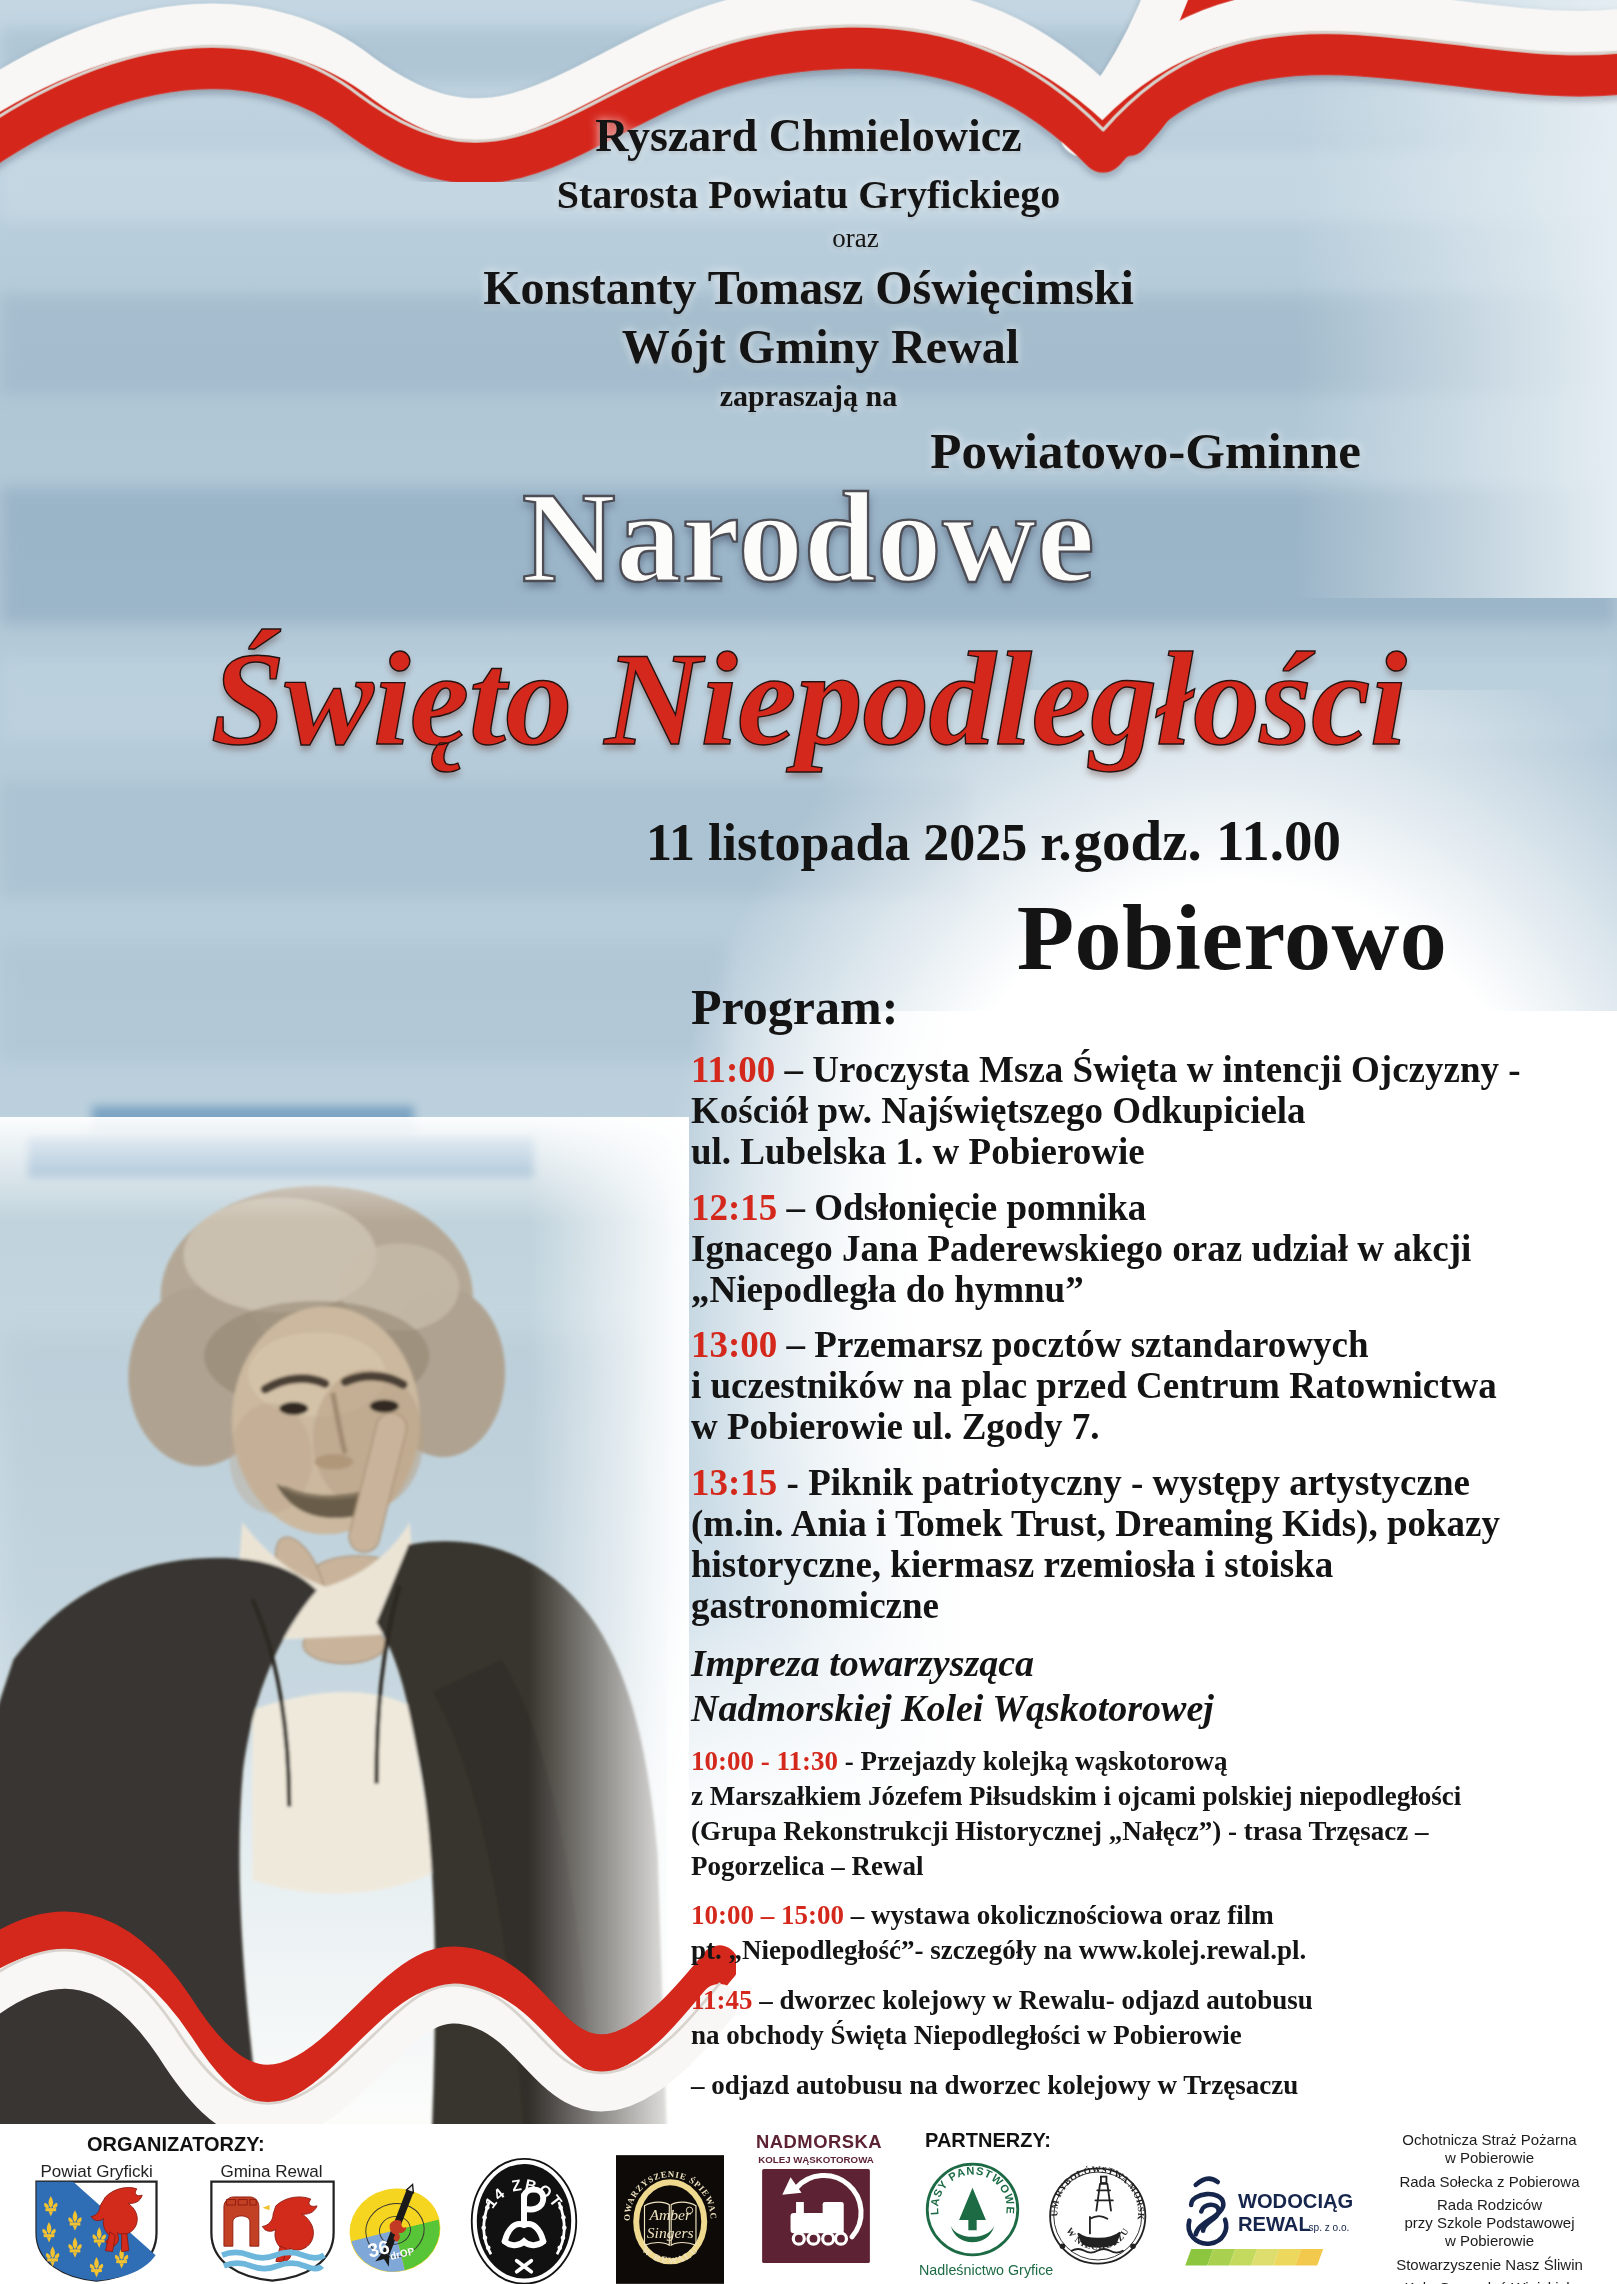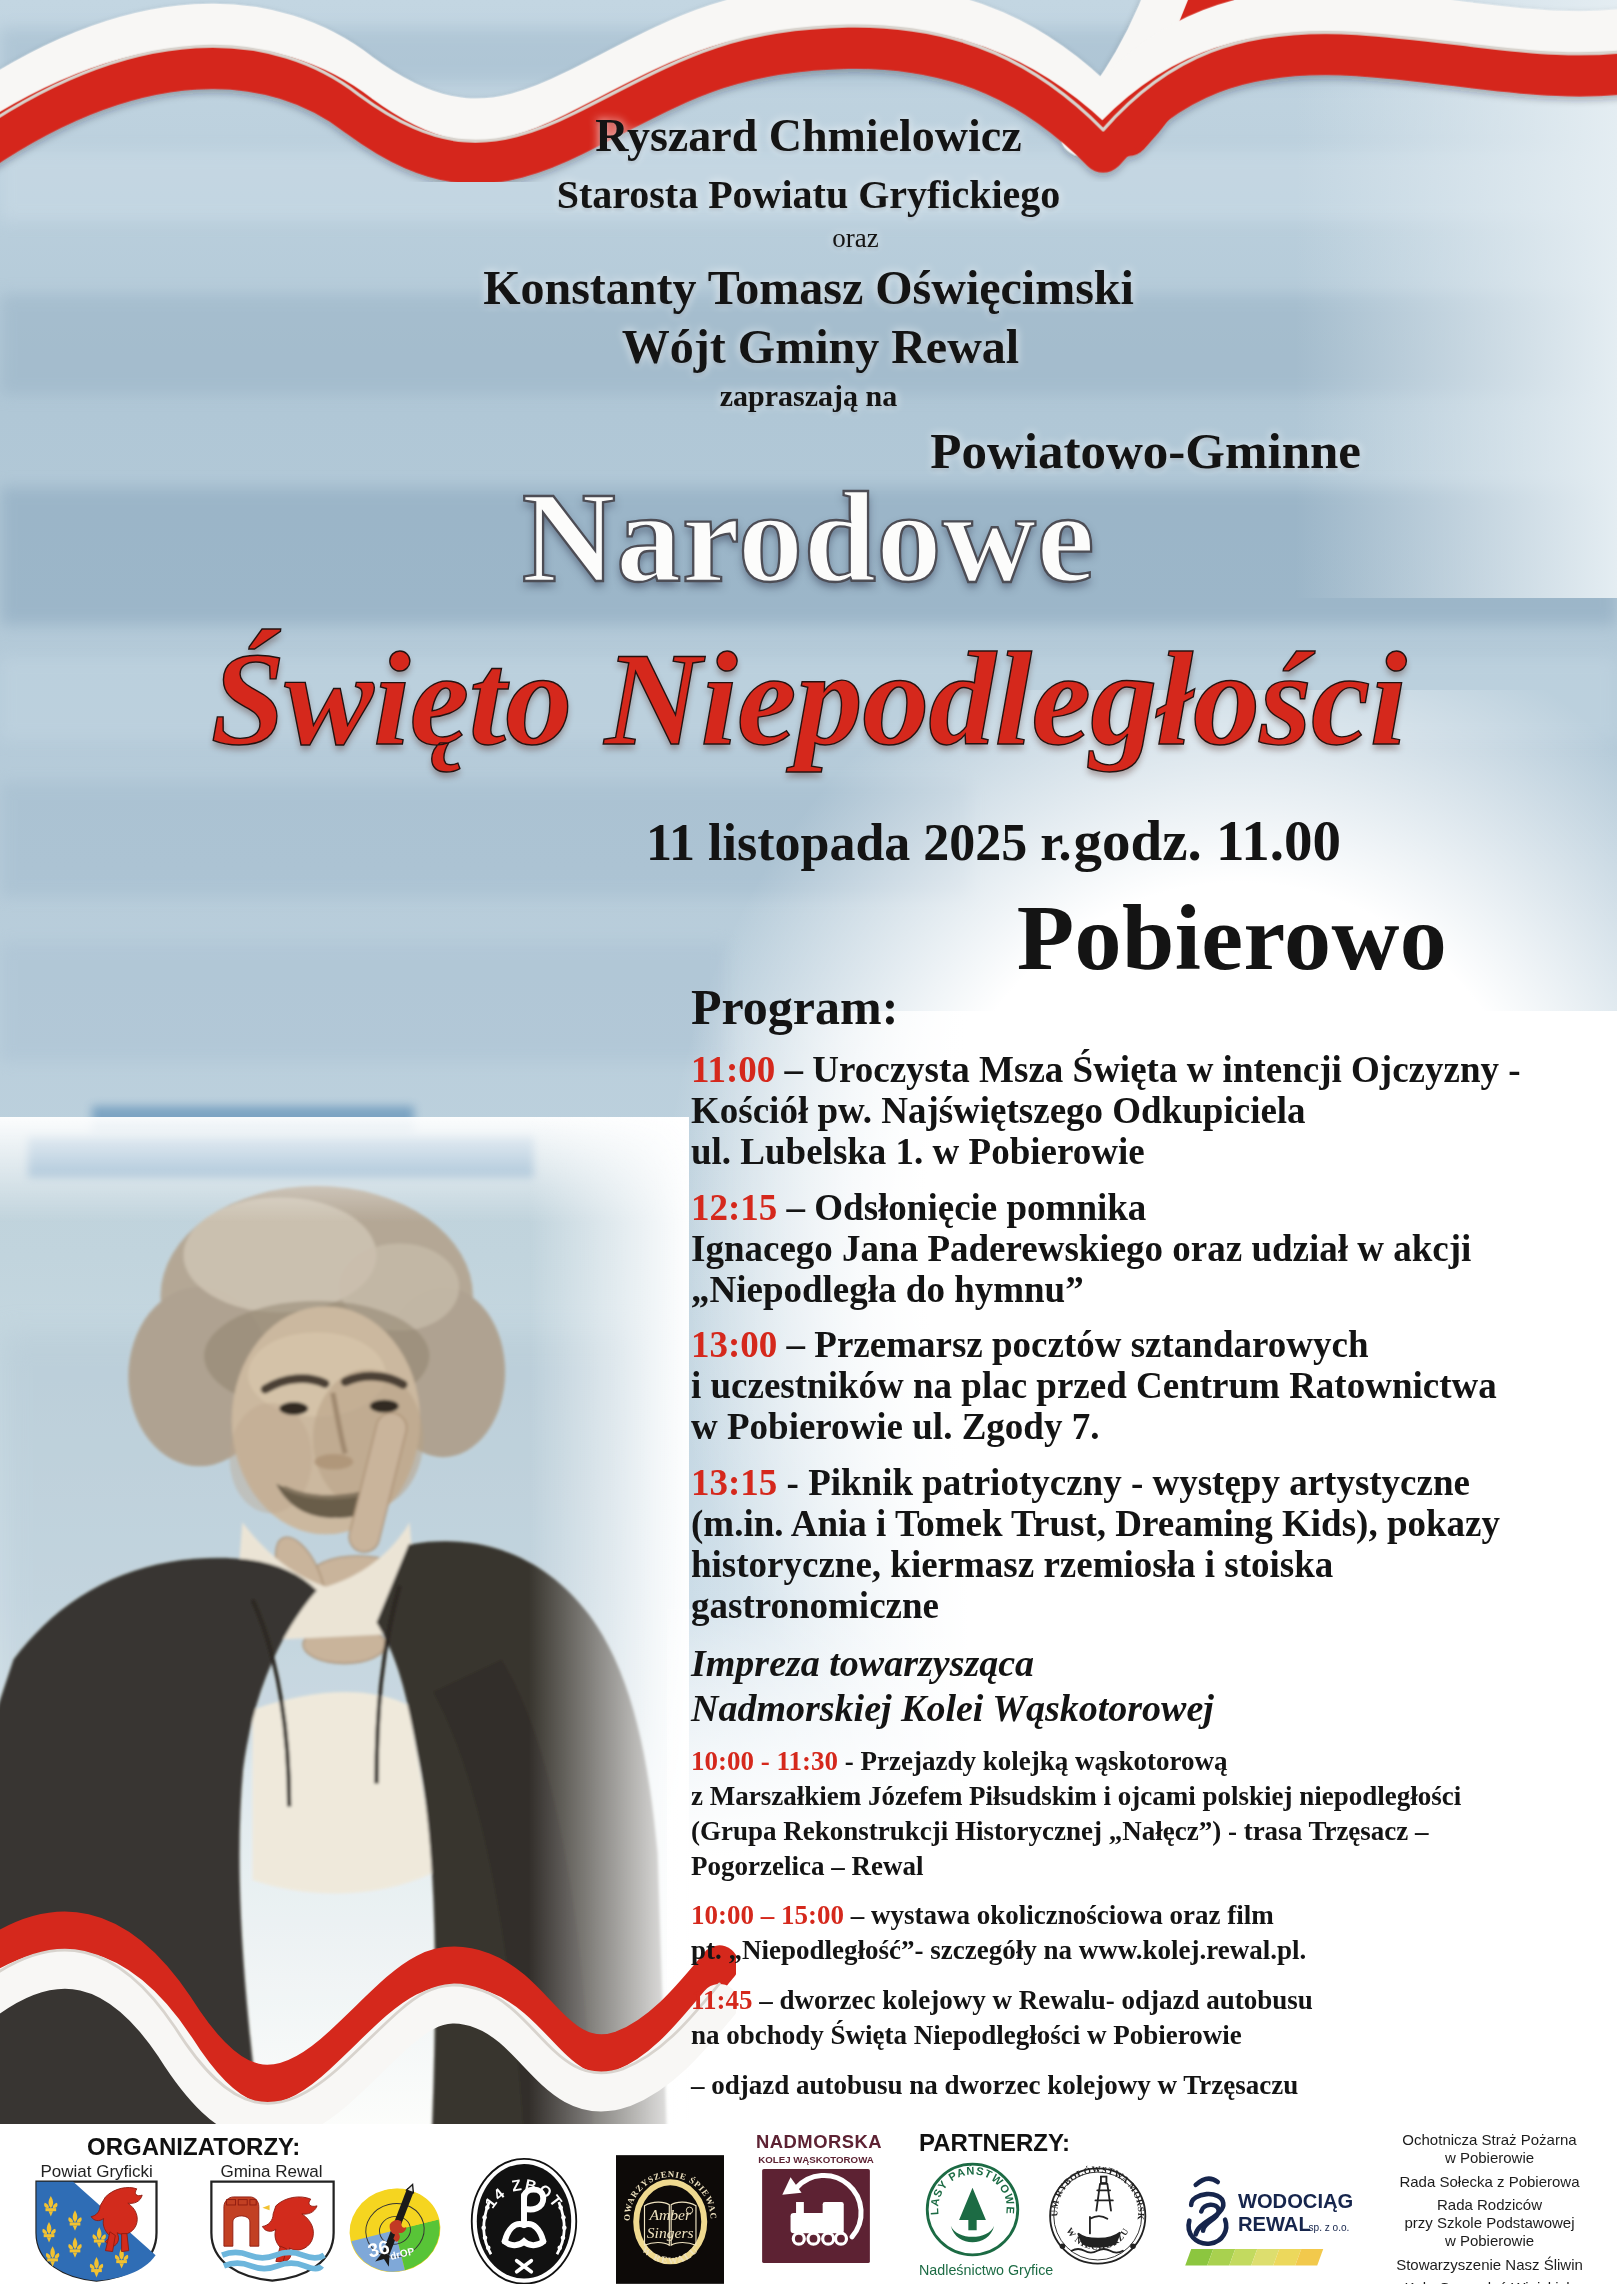--- a/index.html
+++ b/index.html
@@ -37,21 +37,21 @@
   .pobierowo{font-size:94px;font-weight:bold;letter-spacing:.005em;}
   .program-h{font-size:50px;font-weight:bold;}
   .pitem{margin-bottom:14.7px;}
   .pitem .pline{font-size:37px;line-height:41px;font-weight:bold;white-space:nowrap;}
   .pitem.small .pline{font-size:27px;line-height:35px;}
   .pitem .time{color:#d5281c;}
   .aside-block{margin-bottom:13px;}
   .aside-block .pline{font-size:38px;line-height:45px;font-weight:bold;font-style:italic;white-space:nowrap;}
   .band{position:absolute;left:0;top:2124px;width:1617px;height:160px;background:#ffffff;}
   .sans{font-family:"Liberation Sans","DejaVu Sans",sans-serif;}
-  .seclabel{position:absolute;font-family:"Liberation Sans","DejaVu Sans",sans-serif;font-size:24px;font-weight:bold;color:#111;}
+  .seclabel{position:absolute;font-family:"Liberation Sans","DejaVu Sans",sans-serif;font-size:20px;font-weight:bold;color:#111;}
   .logo{position:absolute;}
   .logocap{position:absolute;font-family:"Liberation Sans","DejaVu Sans",sans-serif;font-size:17px;color:#222;text-align:center;white-space:nowrap;}
   .credits{position:absolute;left:1361px;top:2131px;width:257px;font-family:"Liberation Sans","DejaVu Sans",sans-serif;font-size:15px;line-height:18px;color:#1c1c1c;text-align:center;}
   .credits p{margin:0 0 5.5px 0;}
   svg{display:block;}
 </style>
 </head>
 <body>
 
 <div class="poster">

